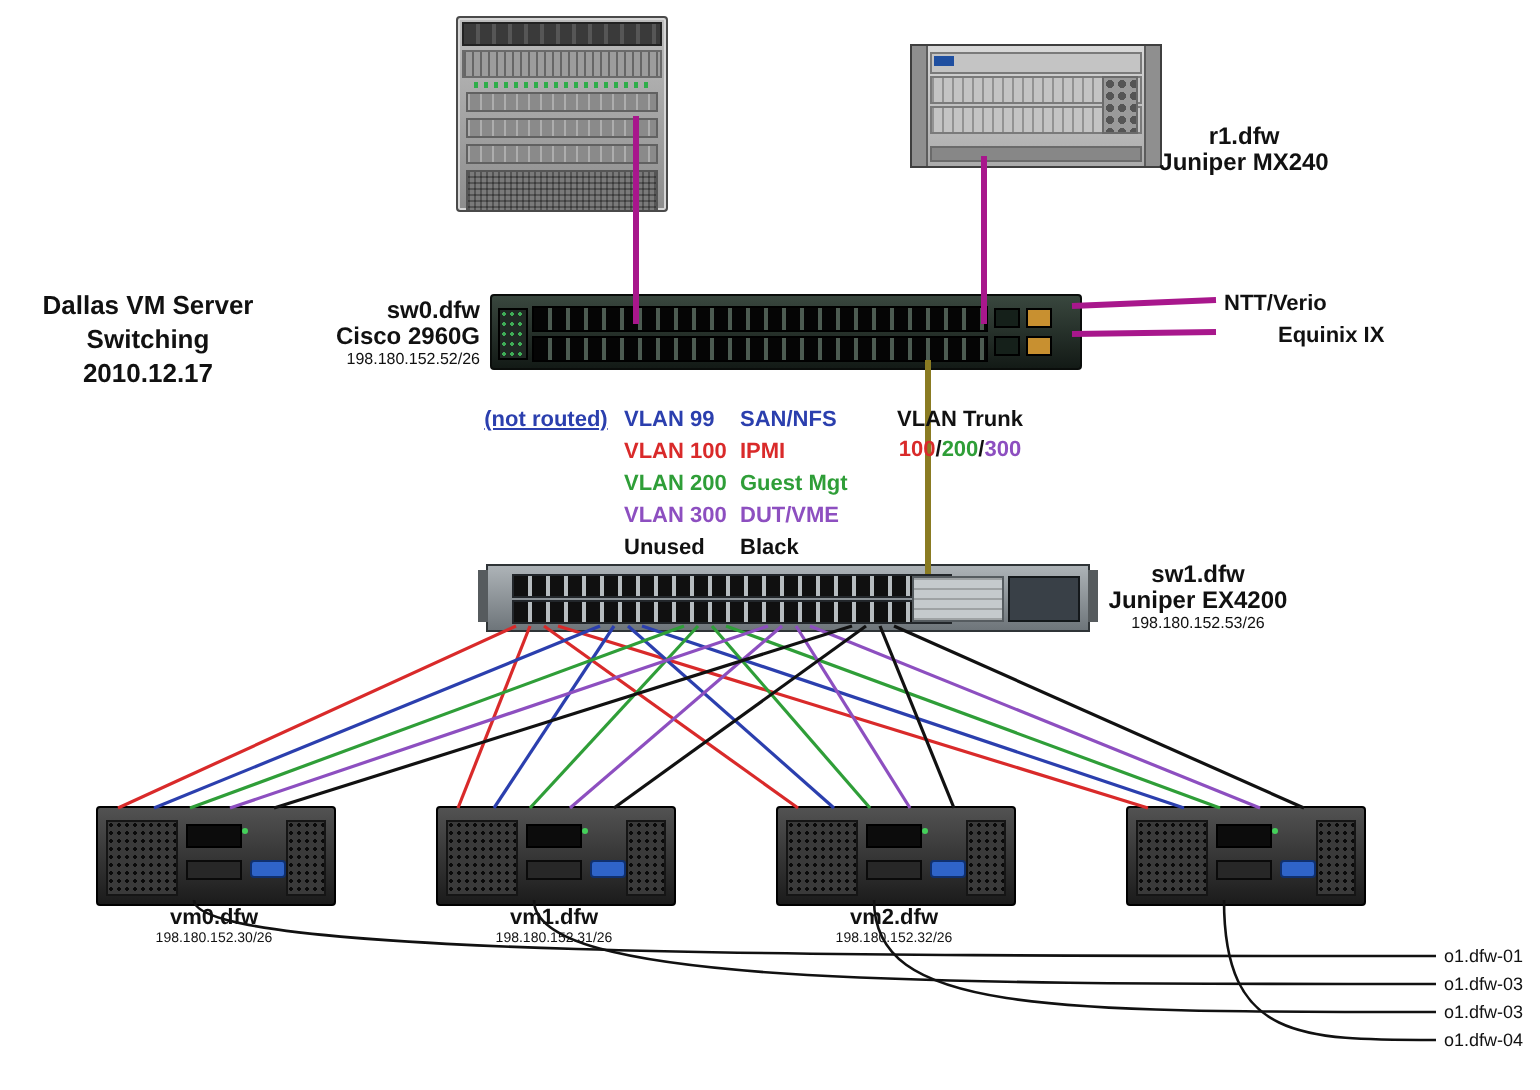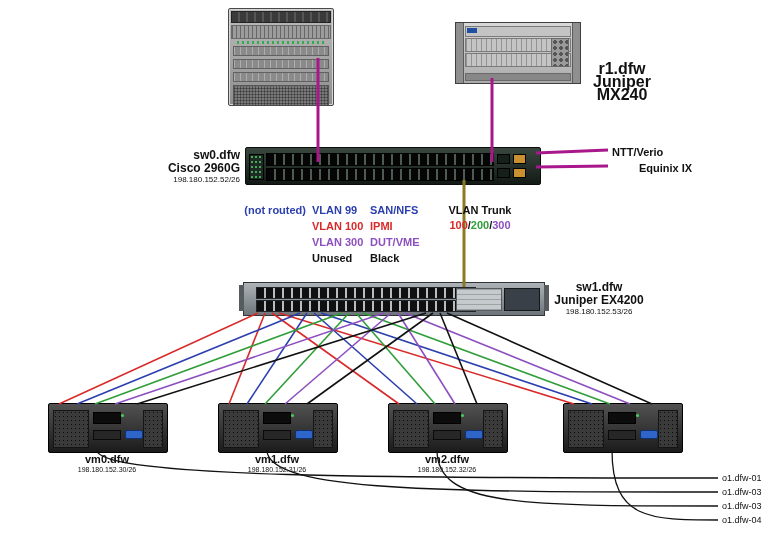--- a/index.html
+++ b/index.html
@@ -69,31 +69,31 @@
   .srv-vent{position:absolute;top:6px;height:36px;background-color:#3a3a3a;border:1px solid #151515;
       background-image:radial-gradient(circle 1px at 1.5px 1.5px,#0a0a0a 0 1px,transparent 1px);background-size:4px 4px;}
   .srv-vent.vl{left:4px;width:34px;} .srv-vent.vr{right:4px;width:18px;}
   .srv-ports{position:absolute;left:44px;top:8px;width:26px;height:10px;background:#0c0c0c;border:1px solid #000;}
   .srv-drive{position:absolute;left:44px;top:26px;width:26px;height:8px;background:#272727;border:1px solid #0a0a0a;}
   .srv-vga{position:absolute;left:76px;top:26px;width:16px;height:7px;background:#2f64c9;border:1px solid #10306e;border-radius:2px;}
   .srv-led{position:absolute;left:72px;top:10px;width:3px;height:3px;background:#44d05a;border-radius:50%;}
 
   
   .title{left:6px;top:144px;width:136px;text-align:center;font-size:13px;font-weight:bold;line-height:17px;}
-  .dev-label{text-align:center;font-weight:bold;font-size:16px;line-height:13px;}
+  .dev-label{text-align:center;font-weight:bold;font-size:12px;line-height:13px;}
   .r0-label{left:330px;top:83px;width:88px;}
   .r1-label{left:572px;top:62px;width:100px;}
   .sw0-label{left:128px;top:149px;width:112px;text-align:right;font-weight:bold;font-size:12px;line-height:13px;}
   .sw1-label{left:546px;top:281px;width:106px;text-align:center;font-weight:bold;font-size:12px;line-height:13px;}
   .ip{font-size:8px;font-weight:normal;line-height:9px;letter-spacing:0;}
   .uplink-label{font-size:11px;font-weight:bold;}
   .ntt{left:612px;top:146px;} .eqx{left:612px;top:162px;padding-left:27px;}
   .legend{left:240px;top:202px;font-size:11px;font-weight:bold;line-height:16px;}
   .legend-row{white-space:nowrap;}
-  .lg-prefix{display:inline-block;width:66px;text-align:right;}
+  .lg-prefix{display:inline-block;width:66px;text-align:center;text-decoration:underline;}
   .lg-vlan{display:inline-block;width:56px;margin-left:6px;}
   .lg-use{display:inline-block;margin-left:2px;}
   .trunk-label{left:442px;top:203px;width:76px;text-align:center;font-size:11px;font-weight:bold;line-height:15px;}
   .srv-label{top:453px;width:118px;text-align:center;font-size:11px;font-weight:bold;line-height:12px;}
   .srv-label .ip{font-size:7px;}
   .srv-label.s0{left:48px;} .srv-label.s1{left:218px;} .srv-label.s2{left:388px;} .srv-label.s3{left:563px;}
   .console-label{left:722px;font-size:9px;font-weight:normal;}
   .c0{top:473px;} .c1{top:487px;} .c2{top:501px;} .c3{top:515px;}
 </style>
 </head>
@@ -201,20 +201,25 @@
   </div>
   <div class="dev server vm3">
     <div class="srv-vent vl"></div>
     <div class="srv-vent vr"></div>
     <div class="srv-ports"></div>
     <div class="srv-drive"></div>
     <div class="srv-vga"></div>
     <div class="srv-led"></div>
   </div>
 
+  <div class="lbl title">
+    <div>Dallas VM Server</div>
+    <div>Switching</div>
+    <div>2010.12.17</div>
+  </div>
 
 
   <div class="lbl dev-label r1-label">
     <div>r1.dfw</div>
     <div>Juniper MX240</div>
   </div>
 
   <div class="lbl sw0-label">
     <div>sw0.dfw</div>
     <div>Cisco 2960G</div>
@@ -224,20 +229,23 @@
   <div class="lbl uplink-label ntt">NTT/Verio</div>
   <div class="lbl uplink-label eqx">Equinix IX</div>
 
   <div class="lbl legend">
     <div class="legend-row" style="color: rgb(43, 63, 174);">
       <span class="lg-prefix">(not routed)</span><span class="lg-vlan">VLAN 99</span><span class="lg-use">SAN/NFS</span>
     </div>
     <div class="legend-row" style="color: rgb(217, 42, 42);">
       <span class="lg-prefix"></span><span class="lg-vlan">VLAN 100</span><span class="lg-use">IPMI</span>
     </div>
+    <div class="legend-row" style="color: rgb(47, 158, 56);">
+      <span class="lg-prefix"></span><span class="lg-vlan">VLAN 200</span><span class="lg-use">Guest Mgt</span>
+    </div>
     <div class="legend-row" style="color: rgb(141, 79, 192);">
       <span class="lg-prefix"></span><span class="lg-vlan">VLAN 300</span><span class="lg-use">DUT/VME</span>
     </div>
     <div class="legend-row" style="color: rgb(17, 17, 17);">
       <span class="lg-prefix"></span><span class="lg-vlan">Unused</span><span class="lg-use">Black</span>
     </div>
   </div>
 
   <div class="lbl trunk-label">
     <div>VLAN Trunk</div>

